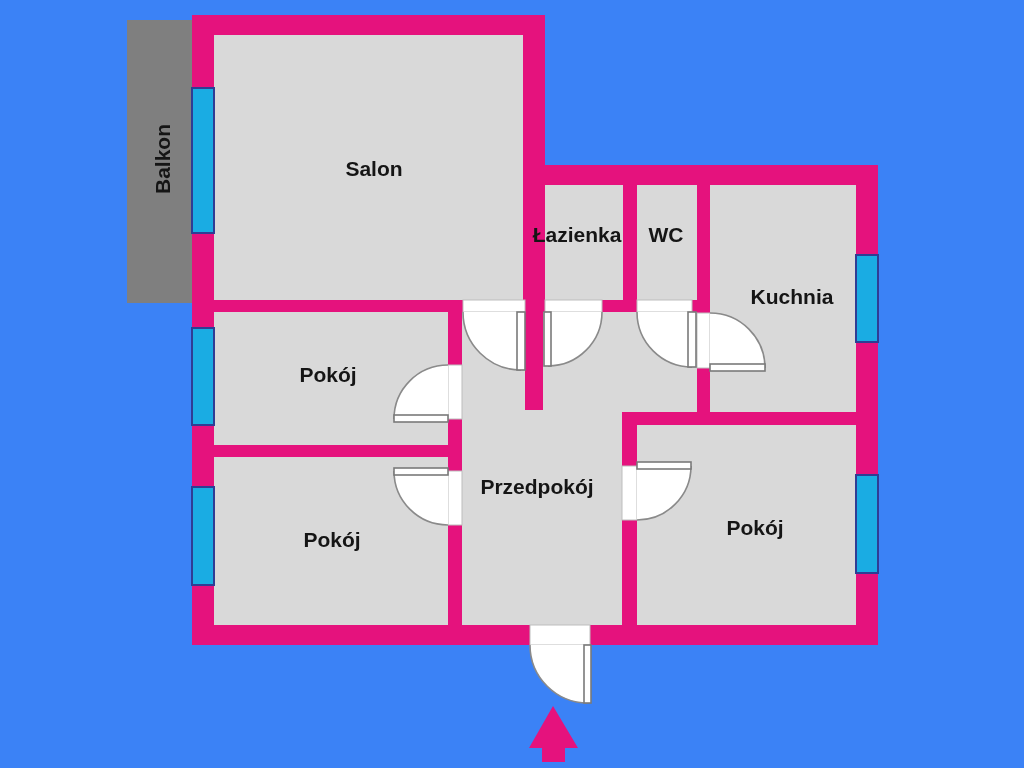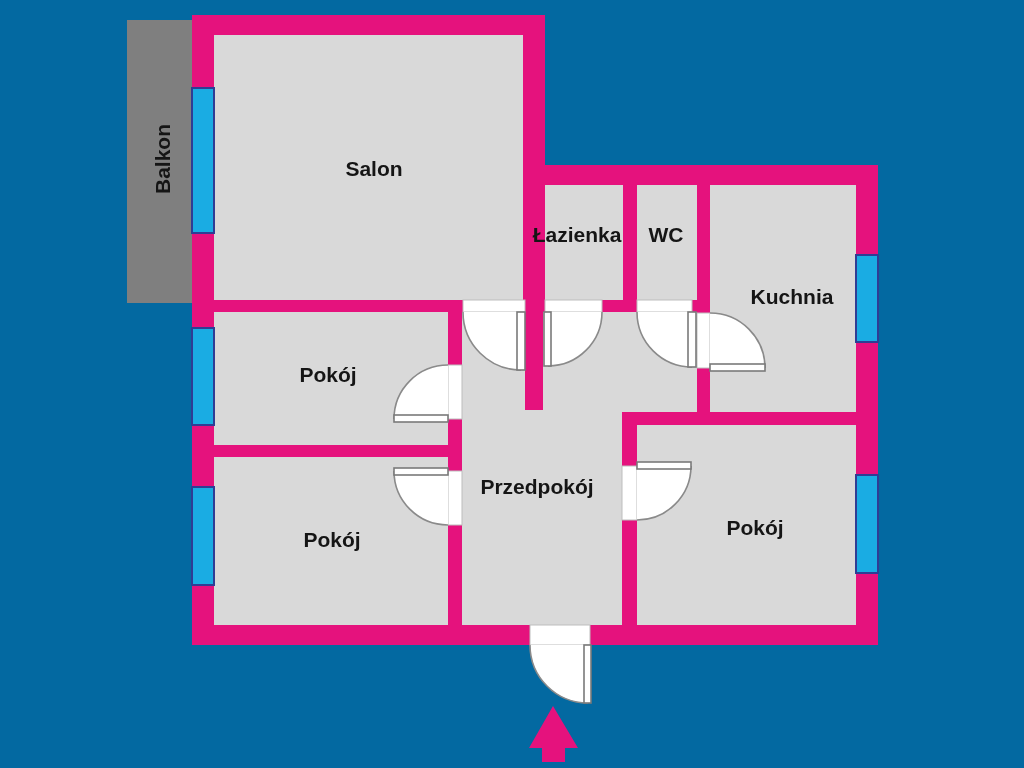--- a/index.html
+++ b/index.html
@@ -1,16 +1,16 @@
 <!DOCTYPE html>
 <html><head>
 <meta charset="utf-8">
 <style>
   html,body{margin:0;padding:0;background:#ffffff;}
-  .stage{position:relative;width:1024px;height:768px;background:#0369a1;overflow:hidden;}
+  .stage{position:relative;width:1024px;height:768px;background:#3b82f6;overflow:hidden;}
   svg{display:block;}
   .wall   {fill:#E5127D;}
   .room   {fill:#D9D9D9;}
   .balcony{fill:#7F7F7F;}
   .win    {fill:#1AACE3;stroke:#2F3D94;stroke-width:2;}
   .opening{fill:#FFFFFF;stroke:#BDBDBD;stroke-width:1;}
   .sector {fill:#FFFFFF;}
   .arc    {fill:none;stroke:#8A8A8A;stroke-width:1.6;}
   .leaf   {fill:#FFFFFF;stroke:#7A7A7A;stroke-width:1.6;}
   .arrow  {fill:#E5127D;}

